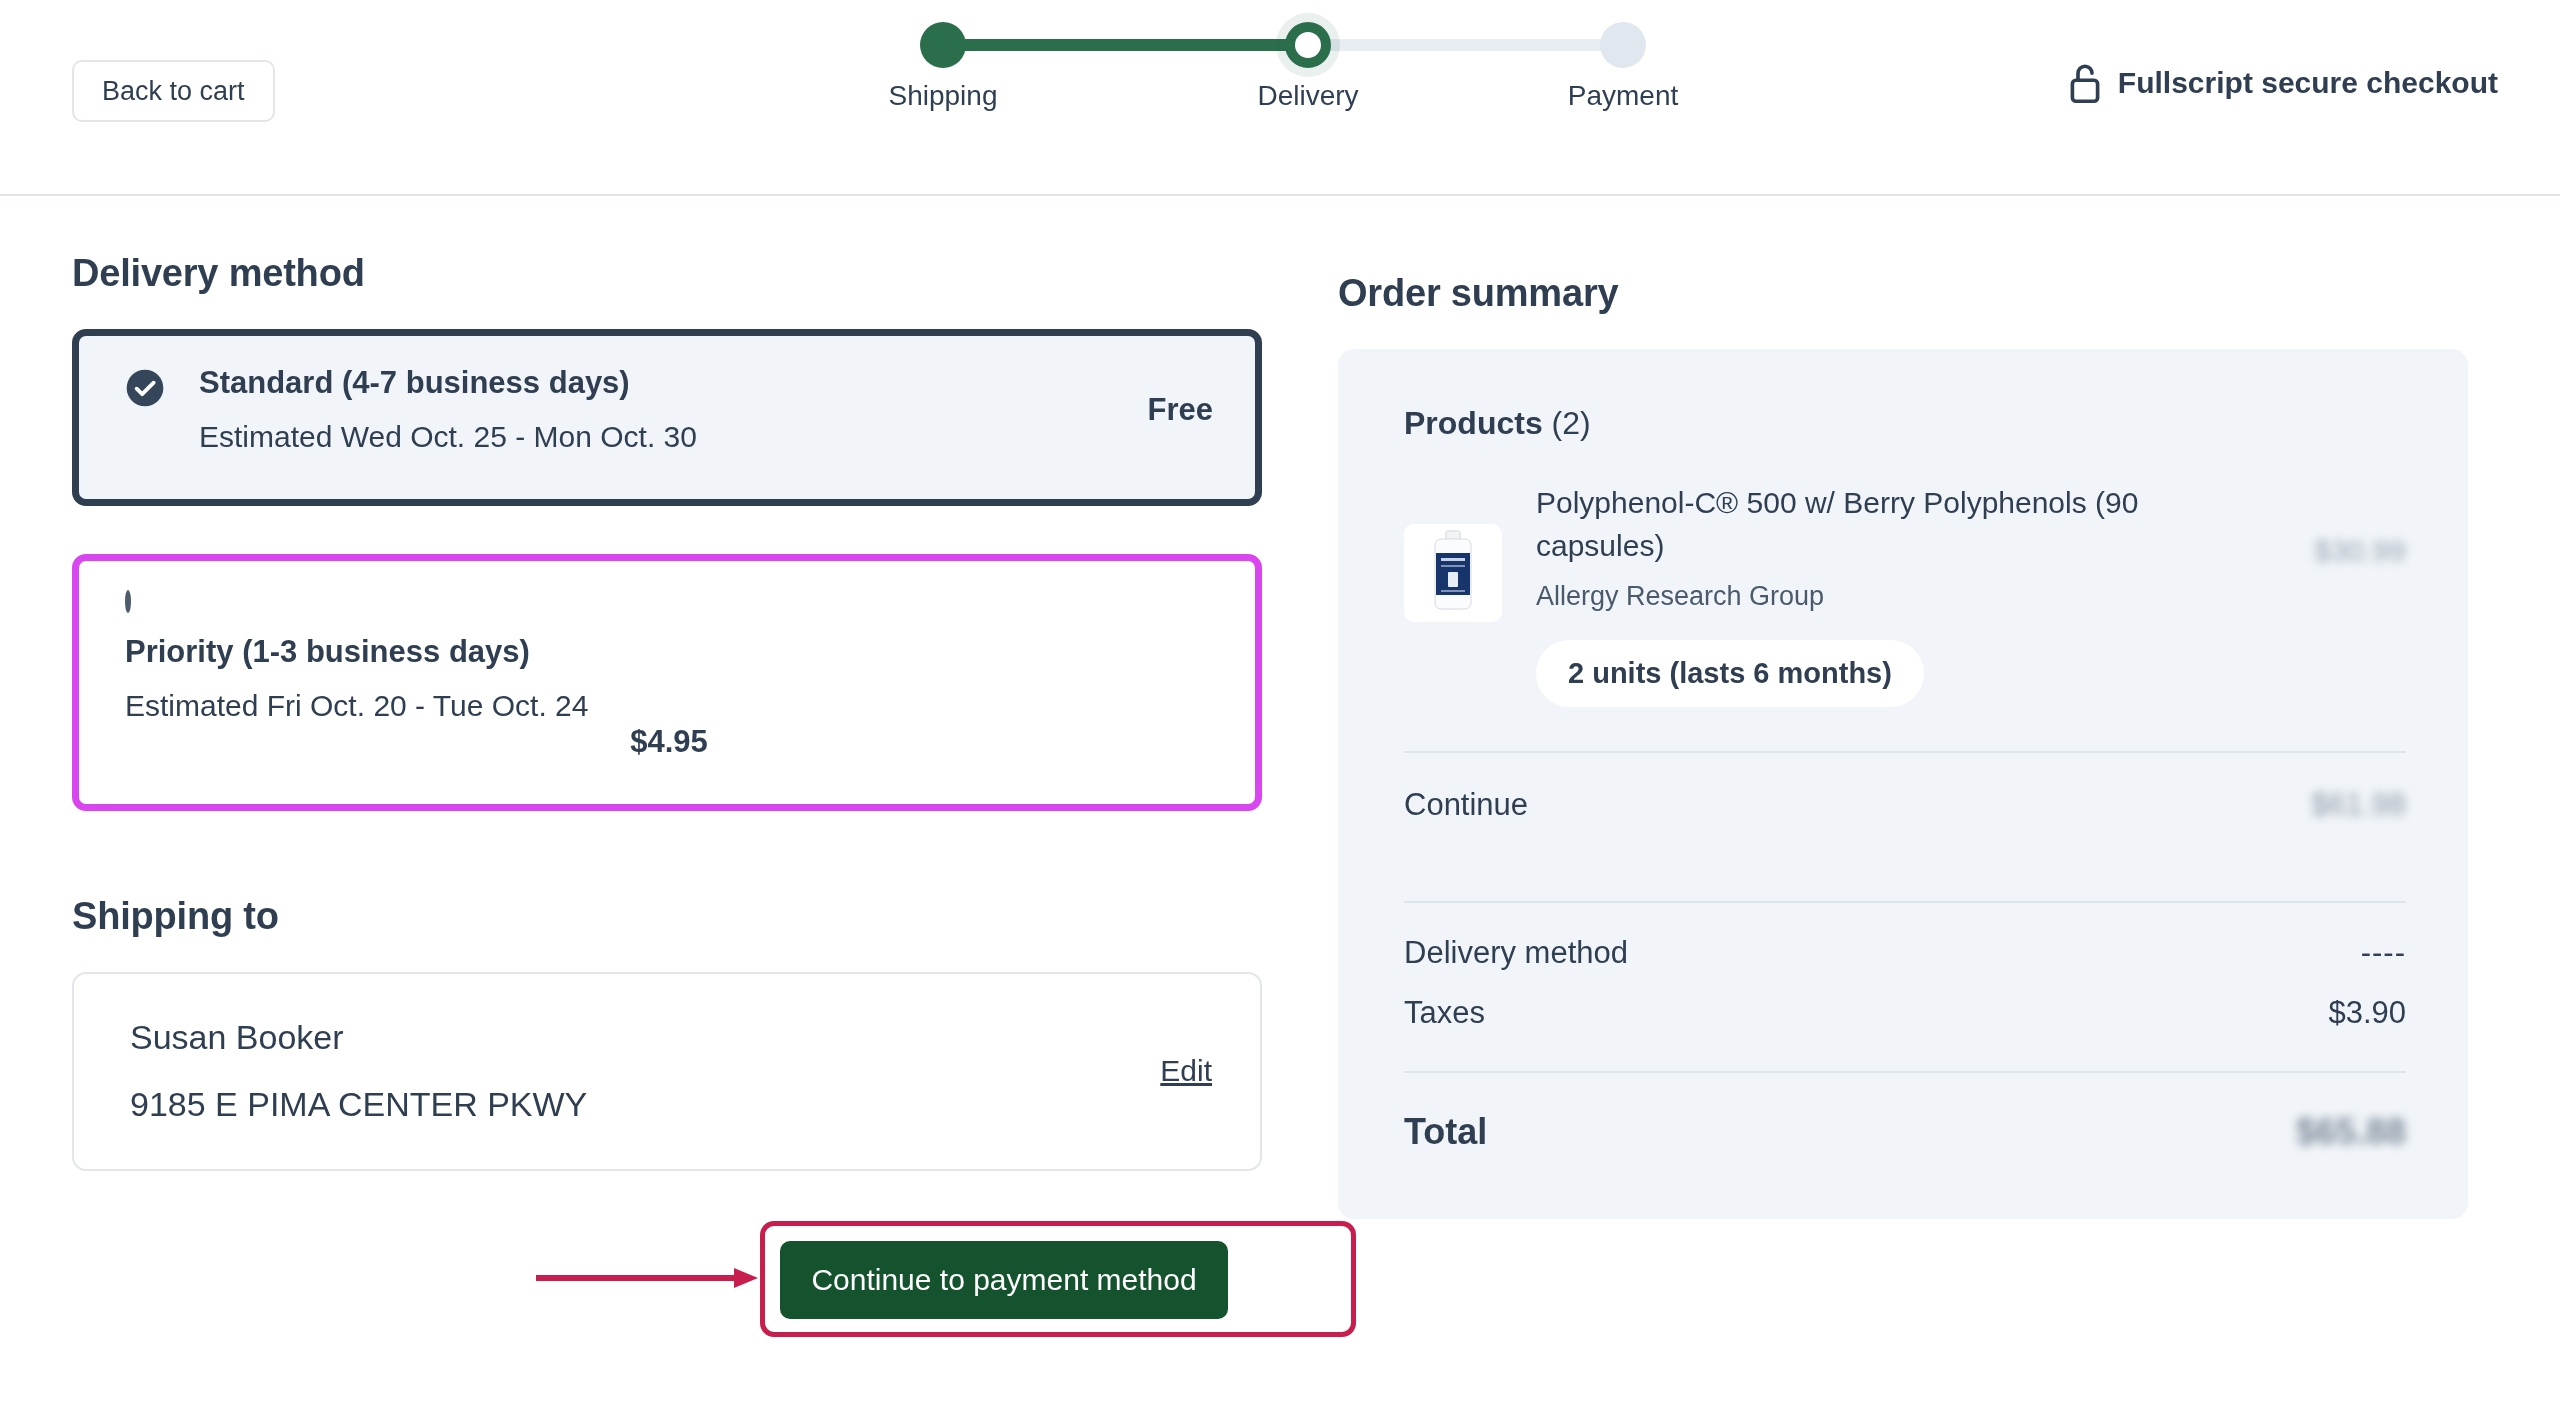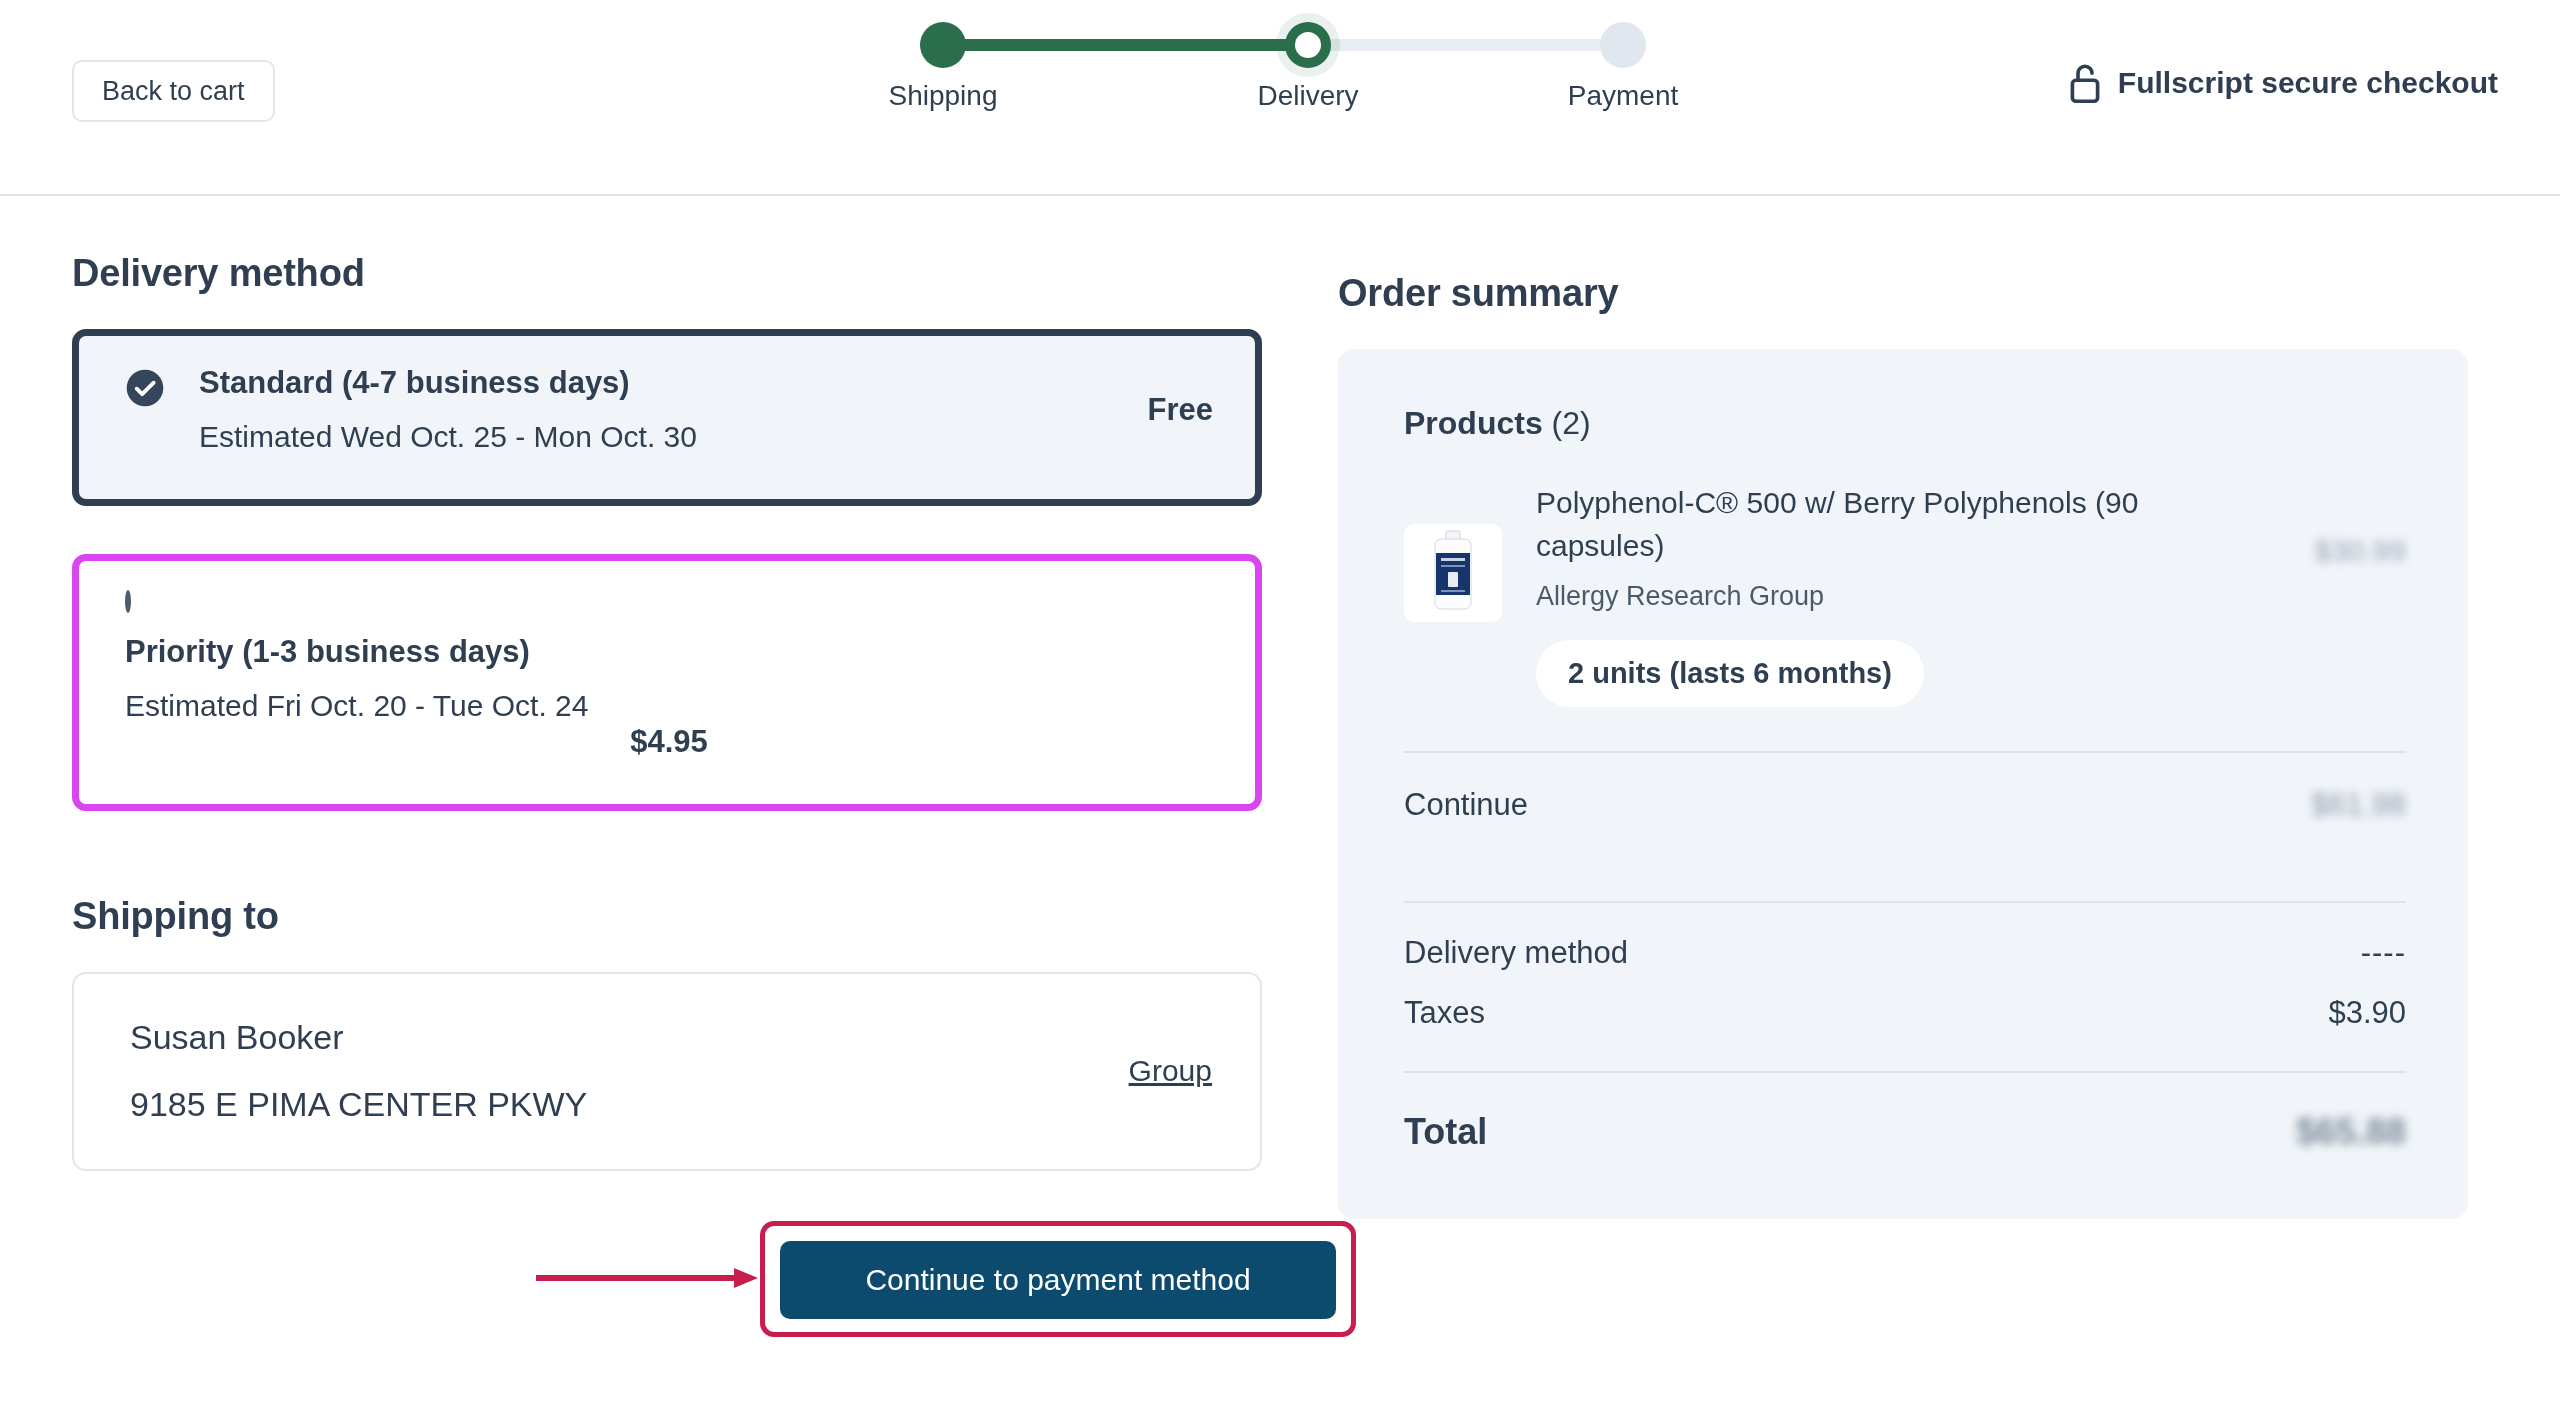--- a/index.html
+++ b/index.html
@@ -238,23 +238,23 @@
     left: 462px;
     top: 50px;
     width: 228px;
     height: 34px;
     pointer-events: none;
   }
   .cta-button {
     position: absolute;
     left: 708px;
     top: 30px;
-    width: 556px;
+    width: 448px;
     height: 78px;
-    background: #0c4a6e;
+    background: #14532d;
     color: #ffffff;
     border: none;
     border-radius: 10px;
     font-size: 30px;
     font-family: "Liberation Sans", sans-serif;
     cursor: pointer;
     display: flex;
     align-items: center;
     justify-content: center;
   }
@@ -419,21 +419,21 @@
 
     </div>
 
     <h2 class="section-title shipping-to-title">Shipping to</h2>
 
     <div class="address-card">
       <div class="address-lines">
         <div class="address-line">Susan Booker</div>
         <div class="address-line">9185 E PIMA CENTER PKWY</div>
       </div>
-      <div class="edit-link">Group</div>
+      <div class="edit-link">Edit</div>
     </div>
 
     <div class="cta-row">
       <span class="annotation-arrow">
         <svg width="228" height="34" viewBox="0 0 228 34" aria-hidden="true">
           <line x1="2" y1="17" x2="202" y2="17" stroke="#c81e4e" stroke-width="6"></line>
           <polygon points="200,7 224,17 200,27" fill="#c81e4e"></polygon>
         </svg>
       </span>
       <div class="annotation-box"></div>

